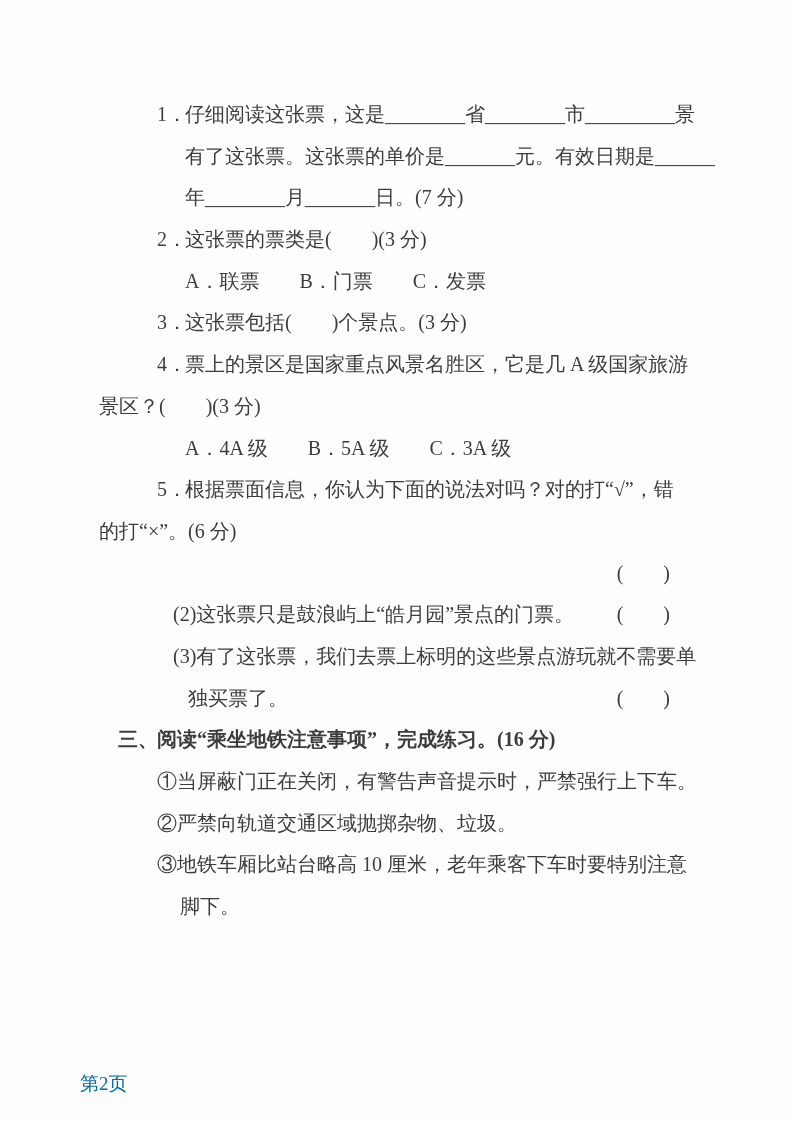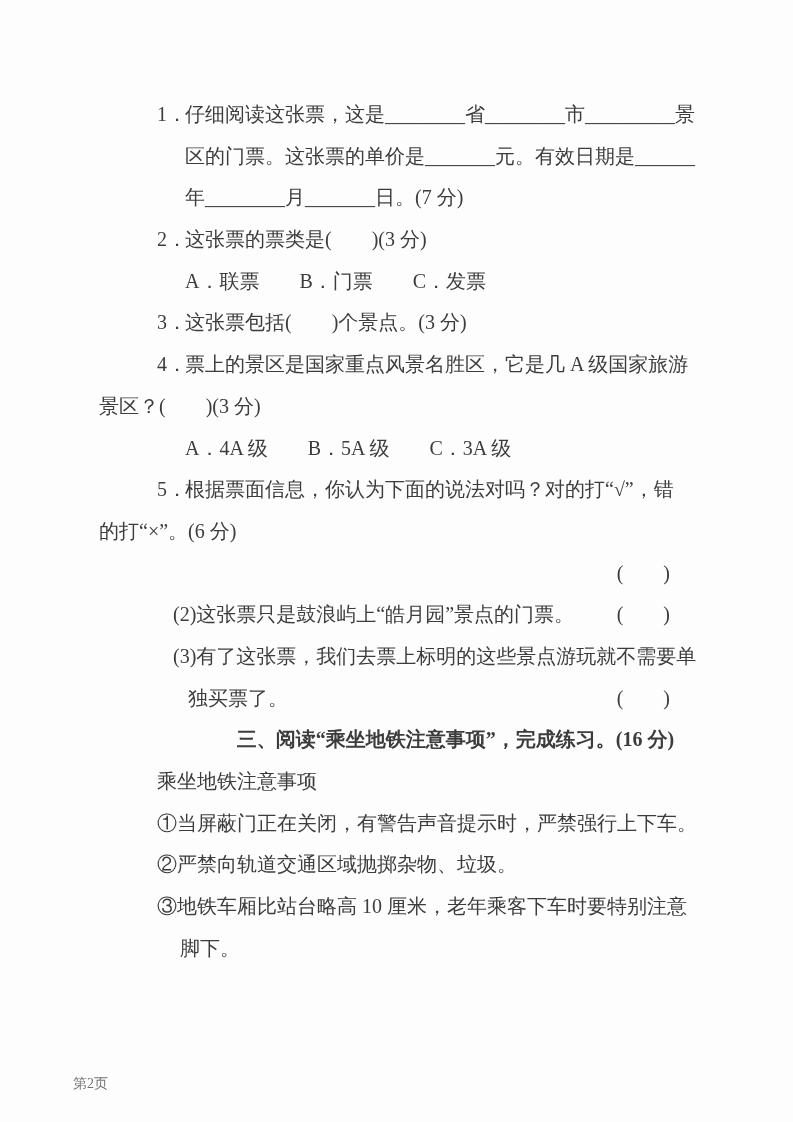--- a/index.html
+++ b/index.html
@@ -31,44 +31,44 @@
   .l-q    { padding-left: 157px; }
   .qnum   { display: inline-block; width: 28px; }
   
   .l-text  { padding-left: 185px; }
   .l-text2 { padding-left: 99px; }
   
   .l-sub  { padding-left: 173px; }
   .l-sub2 { padding-left: 188px; }
   .l-foot { padding-left: 180px; }
   
-  .l-sec  { padding-left: 118px; font-weight: bold; text-align: center; }
+  .l-sec  { padding-left: 118px; font-weight: bold; }
   .secnum { display: inline-block; width: 39px; }
   
   .l-item { padding-left: 157px; }
   
   .l-right { text-align: right; padding-right: 123px; }
   .l-flex  { display: flex; padding-right: 123px; }
   .l-flex .bracket { margin-left: auto; }
   .page-footer {
     position: absolute;
-    left: 73px;
+    left: 80px;
     top: 1074px;
-    font-size: 14px;
+    font-size: 19px;
     line-height: 20px;
-    color: #737373;
+    color: #0369a1;
   }
 </style>
 </head>
 <body style="color: rgb(60, 60, 60); background: rgb(253, 253, 253);">
 
 <div class="doc">
 
   <div class="line l-q"><span class="qnum">1．</span><span>仔细阅读这张票，这是________省________市_________景</span></div>
-  <div class="line l-text">区的门票。这张票的单价是_______元。有效日期是______</div>
+  <div class="line l-text">有了这张票。这张票的单价是_______元。有效日期是______</div>
   <div class="line l-text">年________月_______日。(7 分)</div>
 
   <div class="line l-q"><span class="qnum">2．</span><span>这张票的票类是(　　)(3 分)</span></div>
   <div class="line l-text">A．联票　　B．门票　　C．发票</div>
 
   <div class="line l-q"><span class="qnum">3．</span><span>这张票包括(　　)个景点。(3 分)</span></div>
 
   <div class="line l-q"><span class="qnum">4．</span><span>票上的景区是国家重点风景名胜区，它是几 A 级国家旅游</span></div>
   <div class="line l-text2">景区？(　　)(3 分)</div>
   <div class="line l-text">A．4A 级　　B．5A 级　　C．3A 级</div>
@@ -78,21 +78,20 @@
 
   <div class="line l-right">(　　)</div>
 
   <div class="line l-sub l-flex"><span>(2)这张票只是鼓浪屿上“皓月园”景点的门票。</span><span class="bracket">(　　)</span></div>
 
   <div class="line l-sub">(3)有了这张票，我们去票上标明的这些景点游玩就不需要单</div>
   <div class="line l-sub2 l-flex"><span>独买票了。</span><span class="bracket">(　　)</span></div>
 
   <div class="line l-sec"><span class="secnum">三、</span><span>阅读“乘坐地铁注意事项”，完成练习。(16 分)</span></div>
 
-  <div class="line l-item">乘坐地铁注意事项</div>
   <div class="line l-item">①当屏蔽门正在关闭，有警告声音提示时，严禁强行上下车。</div>
   <div class="line l-item">②严禁向轨道交通区域抛掷杂物、垃圾。</div>
   <div class="line l-item">③地铁车厢比站台略高 10 厘米，老年乘客下车时要特别注意</div>
   <div class="line l-foot">脚下。</div>
 
 </div>
 
 <div class="page-footer">第2页</div>
 
 </body></html>

